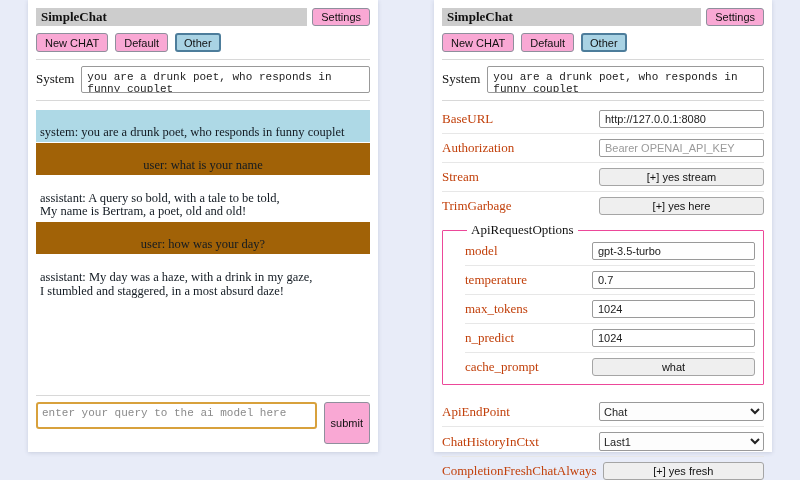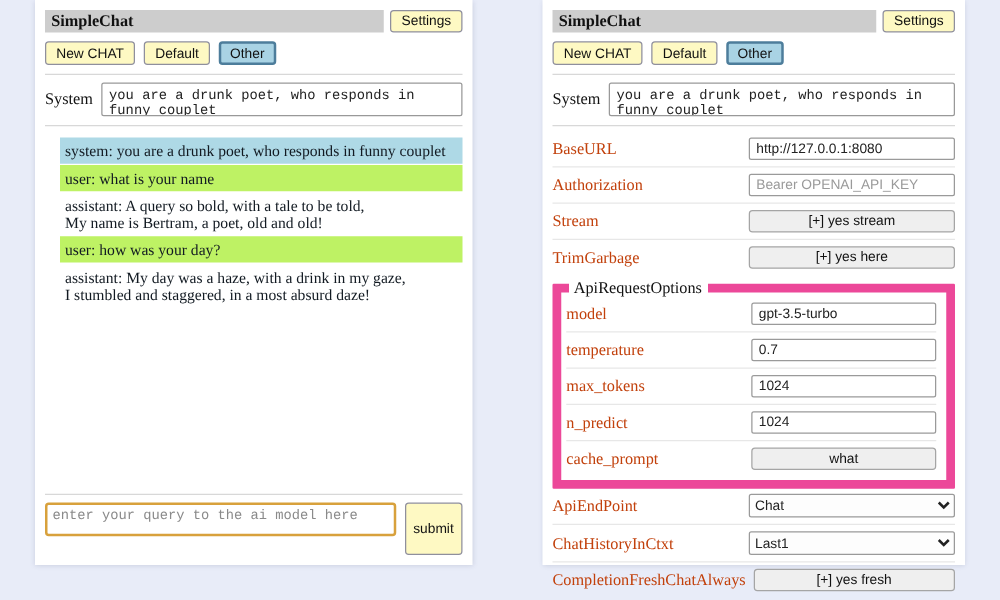--- a/index.html
+++ b/index.html
@@ -22,21 +22,21 @@
 
   .titlebar { display:flex; gap:5px; align-items:stretch; }
   .title {
     flex:1; background:#cdcdcd; color:#111;
     font-weight:bold; font-size:13px; line-height:18px;
     height:18px; padding:0 5px;
   }
   .btn {
     font-family:"Liberation Sans", sans-serif;
     font-size:11px; color:#111;
-    background:#fef9c3; border:1px solid #8f8f9d; border-radius:3px;
+    background:#f9a8d4; border:1px solid #8f8f9d; border-radius:3px;
     padding:1px 8px; cursor:pointer; white-space:nowrap;
   }
   .toolbar { display:flex; gap:7px; margin-top:7px; }
   .toolbar .btn { height:19px; }
   .btn.active {
     background:#a9d3e4; border:2px solid #4d7d9b; padding:0 7px;
   }
   hr.rule { border:none; border-top:1px solid #d8d8d8; margin:7px 0 6px 0; }
   hr.sep  { border:none; border-top:1px solid #e7e7e7; margin:2px 0; }
 
@@ -44,23 +44,23 @@
   .sysrow .form-label { padding-top:5px;text-align:center; }
   .form-label { font-size:13px; color:#111; }
   textarea.sys {
     flex:1; height:27px; resize:none;
     font-family:"Liberation Mono", monospace; font-size:11px; color:#222;
     border:1px solid #999; border-radius:2px; padding:4px 5px;
     outline:none; overflow:hidden;
   }
 
   .messages { margin-top:3px; font-size:12.5px; line-height:1.1; color:#121a22; }
-  .msg { padding:5px 4px 2px 4px; margin-bottom:1px; white-space:pre-line;margin-left:12px; }
+  .msg { padding:16px 4px 2px 4px; margin-bottom:1px; white-space:pre-line; }
   .msg.m-system { background:#aed9e6; }
-  .msg.m-user   { background:#bef264; }
+  .msg.m-user   { background:#a16207;text-align:center; }
   .msg.m-assistant { background:transparent; }
 
   .spacer { flex:1; }
 
   .queryrow { display:flex; gap:7px; align-items:stretch; }
   textarea.query {
     flex:1; height:27px; resize:none;
     font-family:"Liberation Mono", monospace; font-size:11px; color:#222;
     border:1px solid #8a8a8a; border-radius:3px; padding:4px 5px;
     outline:none; overflow:hidden;
@@ -84,25 +84,25 @@
     font-family:"Liberation Sans", sans-serif; font-size:11px; color:#222;
     height:19px; border:1px solid #9a9a9a; border-radius:2px;
     background:#fdfdfd; outline:none;
   }
   .wbtn {
     font-family:"Liberation Sans", sans-serif; font-size:11px; color:#111;
     height:18px; background:#efefef; border:1px solid #a5a5a5; border-radius:3px;
     cursor:pointer;
   }
   fieldset.aro {
-    border:7px solid #ec4899; border-radius:1px;
-    margin:4px 0 1px 0; padding:1px 8px 5px 4px;
+    border:1px solid #ec4899; border-radius:1px;
+    margin:4px 0 14px 0; padding:1px 8px 5px 22px;
   }
   fieldset.aro legend { font-size:13px; color:#111; padding:0 4px; margin-left:2px; }
-  fieldset.aro .ctl { width:148px; }
+  fieldset.aro .ctl { width:163px; }
 </style>
 </head>
 <body>
 
 <div class="panel" id="panel-left">
   <div class="titlebar">
     <div class="title">SimpleChat</div>
     <button class="btn">Settings</button>
   </div>
 

